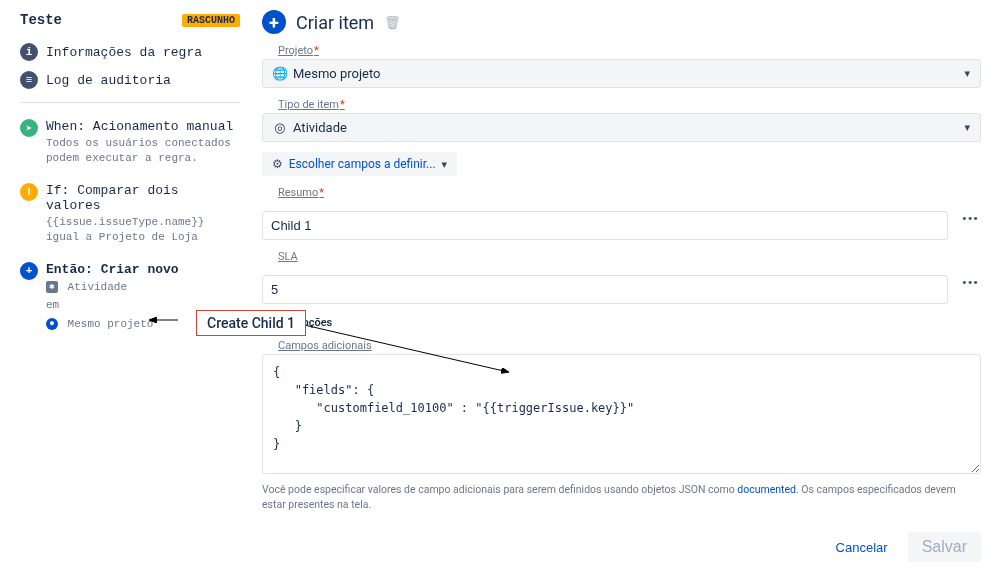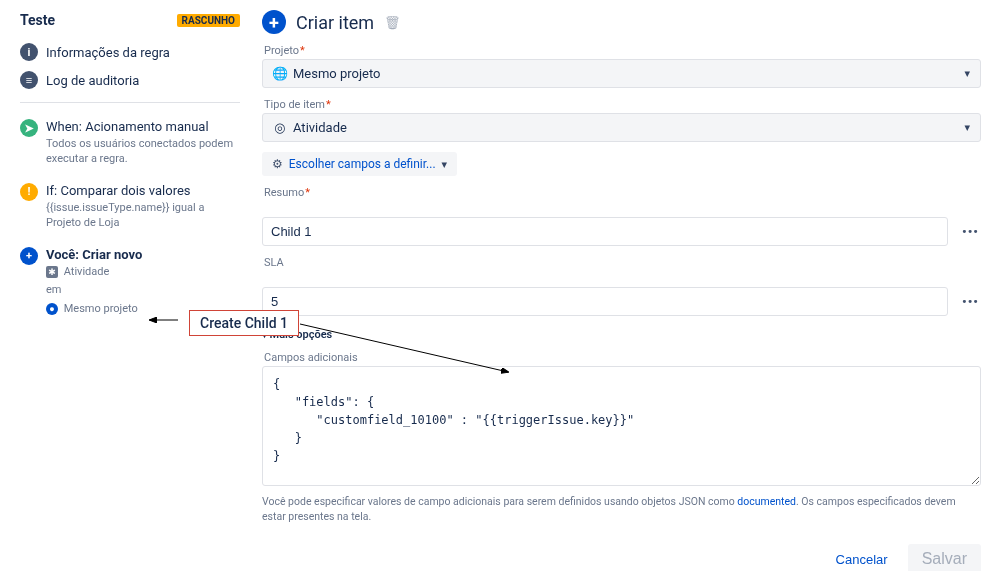--- a/index.html
+++ b/index.html
@@ -11,20 +11,21 @@
     width: 999px;
     height: 571px;
     overflow: hidden;
     position: relative;
   }
   .container { display: flex; height: 100%; }
   .left-pane {
     width: 250px;
     padding: 12px 10px 12px 20px;
     position: relative;
+    font-family: Liberation Mono, monospace;
   }
   .right-pane {
     flex: 1;
     padding: 10px 18px 10px 12px;
     position: relative;
   }
   .rule-header { display: flex; justify-content: space-between; align-items: center; margin-bottom: 10px; }
   .rule-name { font-weight: bold; font-size: 14px; }
   .draft-badge {
     background: #ffab00;
@@ -79,21 +80,21 @@
 
   
   .panel-header { display: flex; align-items: center; gap: 10px; margin-bottom: 6px; }
   .plus-circle {
     width: 24px; height: 24px; border-radius: 50%; background: #0052cc; color: #fff;
     display: flex; align-items: center; justify-content: center; font-size: 18px; font-weight: bold;
   }
   .panel-title { font-size: 18px; color: #172b4d; font-weight: 400; }
   .trash-icon { color: #a5adba; cursor: pointer; }
   .section-label { font-size: 11px; color: #6b778c; margin: 8px 0 4px; font-weight: 600; }
-  .field-label { font-size: 11px; color: #6b778c; margin: 10px 2px 2px; }
+  .field-label { font-size: 11px; color: #6b778c; margin: 10px 16px 2px; text-decoration: underline; }
   .field-label .req { color: #de350b; margin-left: 1px; }
   .dropdown {
     background: #f4f5f7;
     border: 1px solid #dfe1e6;
     border-radius: 3px;
     padding: 6px 10px;
     display: flex;
     align-items: center;
     justify-content: space-between;
     font-size: 13px;
@@ -114,21 +115,21 @@
   .choose-fields .gear { color: #42526e; }
   .text-input {
     width: 100%;
     border: 1px solid #dfe1e6;
     border-radius: 3px;
     padding: 6px 8px;
     font-size: 13px;
     color: #172b4d;
     background: #fff;
   }
-  .input-row { display: flex; align-items: center; gap: 12px; margin-top: 18px; }
+  .input-row { display: flex; gap: 12px; margin-top: 12px; }
   .input-row .text-input { flex: 1; }
   .more-dots { color: #42526e; font-weight: bold; cursor: pointer; letter-spacing: 1px; padding: 0 2px; }
   .collapse-toggle { font-size: 11px; color: #172b4d; font-weight: 600; margin-top: 12px; cursor: pointer; }
   .collapse-toggle::before { content: "▾ "; font-size: 10px; }
   .textarea {
     width: 100%;
     border: 1px solid #dfe1e6;
     border-radius: 3px;
     padding: 8px 10px;
     font-family: ui-monospace, Menlo, Consolas, monospace;
@@ -205,21 +206,21 @@
           <span>Comparar dois valores</span>
         </div>
         <div class="step-desc">{{issue.issueType.name}} igual a Projeto de Loja</div>
       </div>
     </div>
 
     <div class="step">
       <span class="step-icon action">+</span>
       <div class="step-body">
         <div class="step-title" style="font-weight:bold;">
-          <span>Você:</span>
+          <span>Então:</span>
           <span>Criar novo</span>
         </div>
         <div class="step-detail">
           <span class="icon-mini">✱</span>
           <span>Atividade</span>
         </div>
         <div class="step-detail">em</div>
         <div class="step-detail">
           <span class="icon-mini blue">●</span>
           <span>Mesmo projeto</span>
@@ -296,21 +297,21 @@
       <span>Você pode especificar valores de campo adicionais para serem definidos usando objetos JSON como </span><a href="#">documented</a><span>. Os campos especificados devem estar presentes na tela.</span>
     </div>
 
     <div class="footer-btns">
       <button class="btn-cancel">Cancelar</button>
       <button class="btn-save" disabled="">Salvar</button>
     </div>
   </div>
 </div>
 
-<div class="annotation-box" style="left:189px; top:310px;">
+<div class="annotation-box" style="left:196px; top:310px;">
   <span>Create Child 1</span>
 </div>
 
 <svg class="arrow-line" style="left:0; top:0; width:999px; height:571px;" viewBox="0 0 999 571">
   <defs>
     <marker id="arrowhead" markerWidth="8" markerHeight="6" refX="7" refY="3" orient="auto">
       <polygon points="0 0, 8 3, 0 6" fill="#000"></polygon>
     </marker>
   </defs>
 

